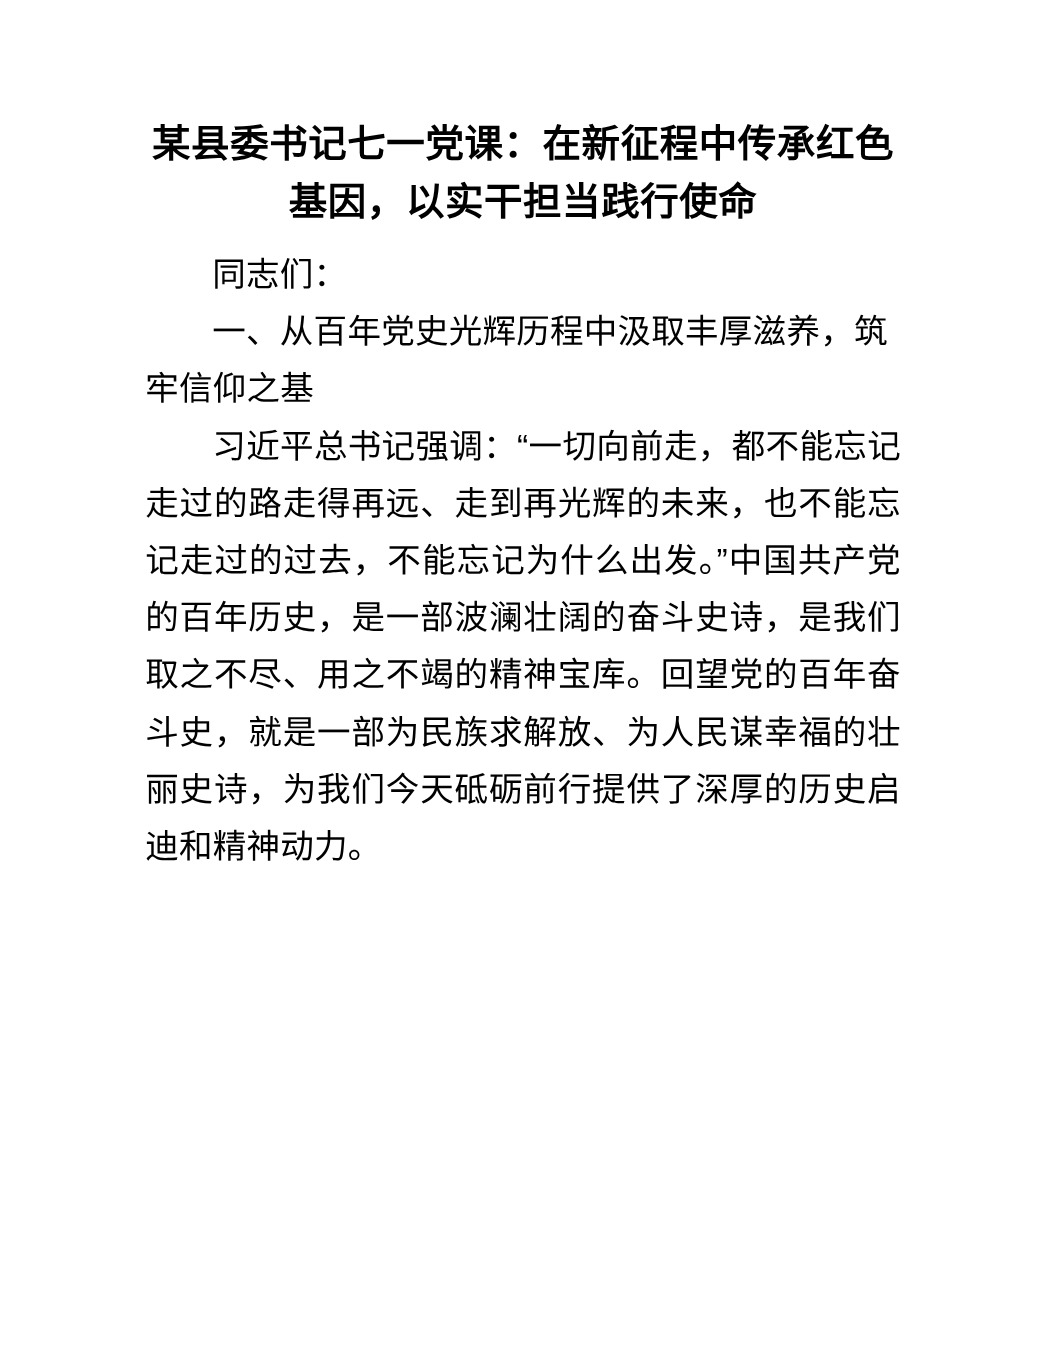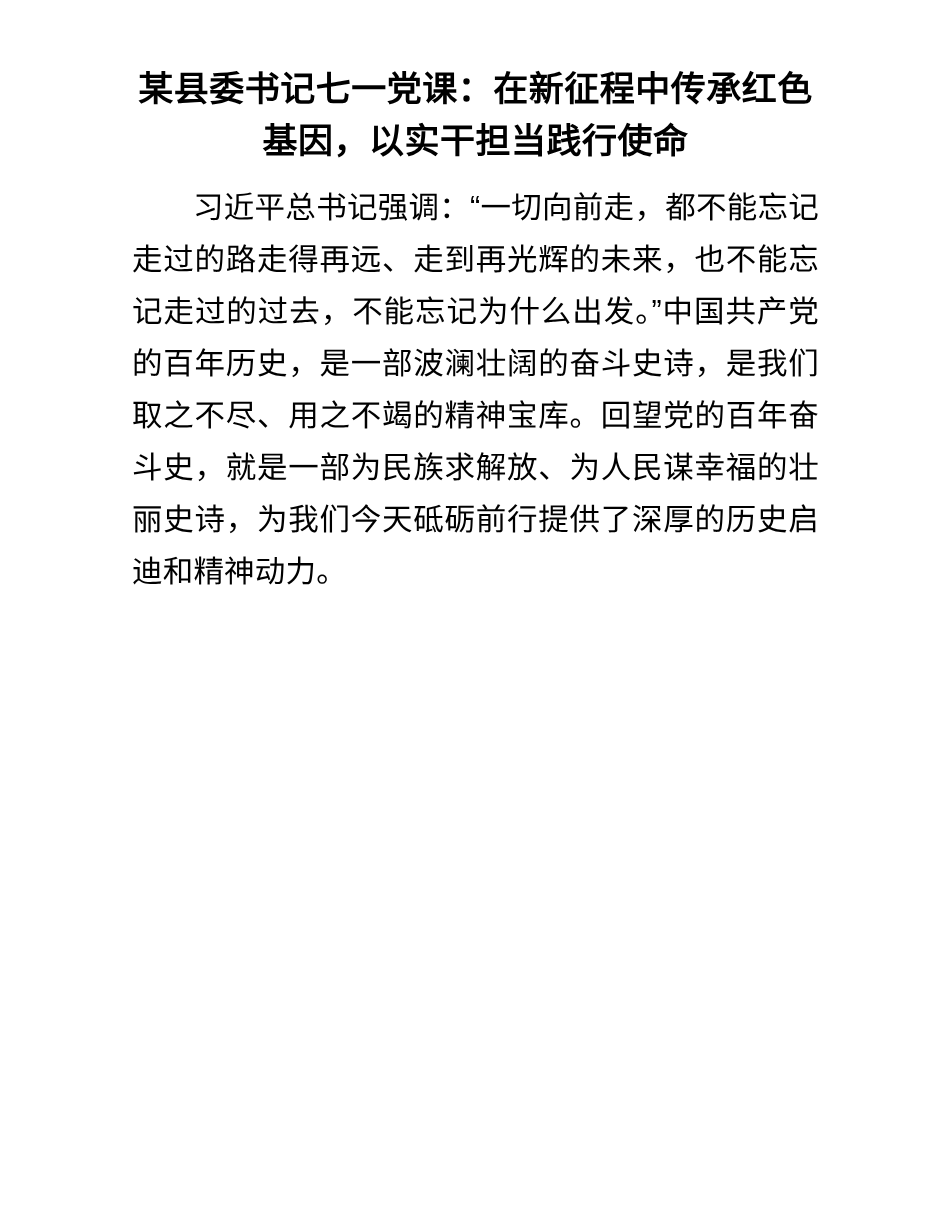--- a/index.html
+++ b/index.html
@@ -33,21 +33,21 @@
     width: 687px;
   }
 
   .doc-title {
     font-size: 35px;
     font-weight: bold;
     line-height: 52px;
     text-align: center;
     letter-spacing: 0.5px;
     margin: 0;
-    padding-top: 63px;
+    padding-top: 106px;
     word-break: break-all;
   }
 
   .para {
     font-size: 30.5px;
     line-height: 52px;
     margin: 0;
     text-align: justify;
     text-justify: inter-ideograph;
     text-indent: 61px;
@@ -74,19 +74,21 @@
 </head>
 <body>
 
 <div class="page">
   <div class="doc-body">
 
     <h1 class="doc-title">某县委书记七一党课：在新征程中传承红色基因，以实干担当践行使命</h1>
 
     <div class="spacer-after-title"></div>
 
+    <p class="para salutation">同志们：</p>
 
 
+    <p class="para heading-1">一、从百年党史光辉历程中汲取丰厚滋养，筑牢信仰之基</p>
 
     <p class="para">习近平总书记强调：“一切向前走，都不能忘记走过的路走得再远、走到再光辉的未来，也不能忘记走过的过去，不能忘记为什么出发。”中国共产党的百年历史，是一部波澜壮阔的奋斗史诗，是我们取之不尽、用之不竭的精神宝库。回望党的百年奋斗史，就是一部为民族求解放、为人民谋幸福的壮丽史诗，为我们今天砥砺前行提供了深厚的历史启迪和精神动力。</p>
 
   </div>
 </div>
 
 </body></html>

